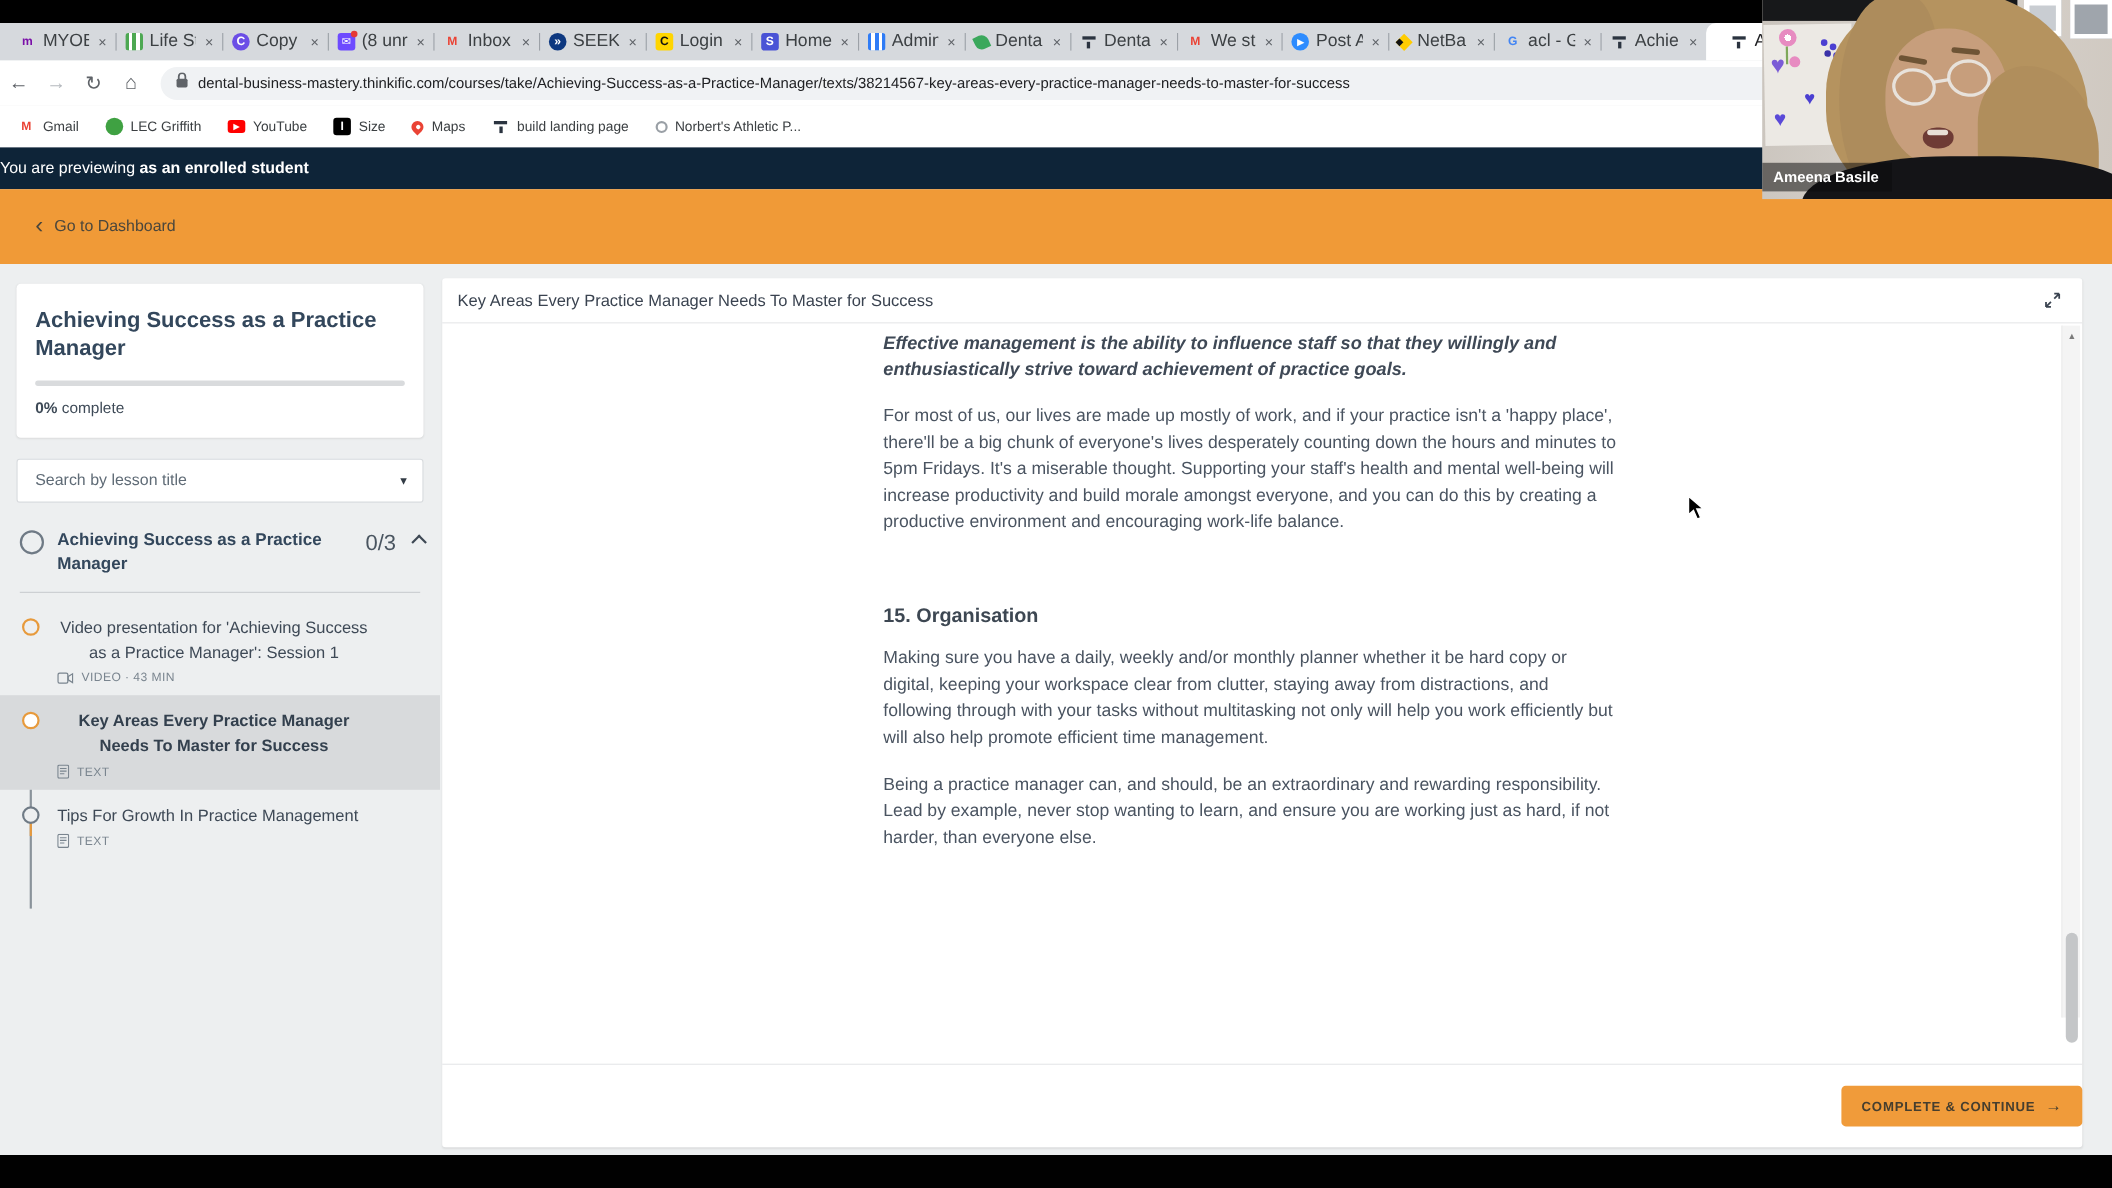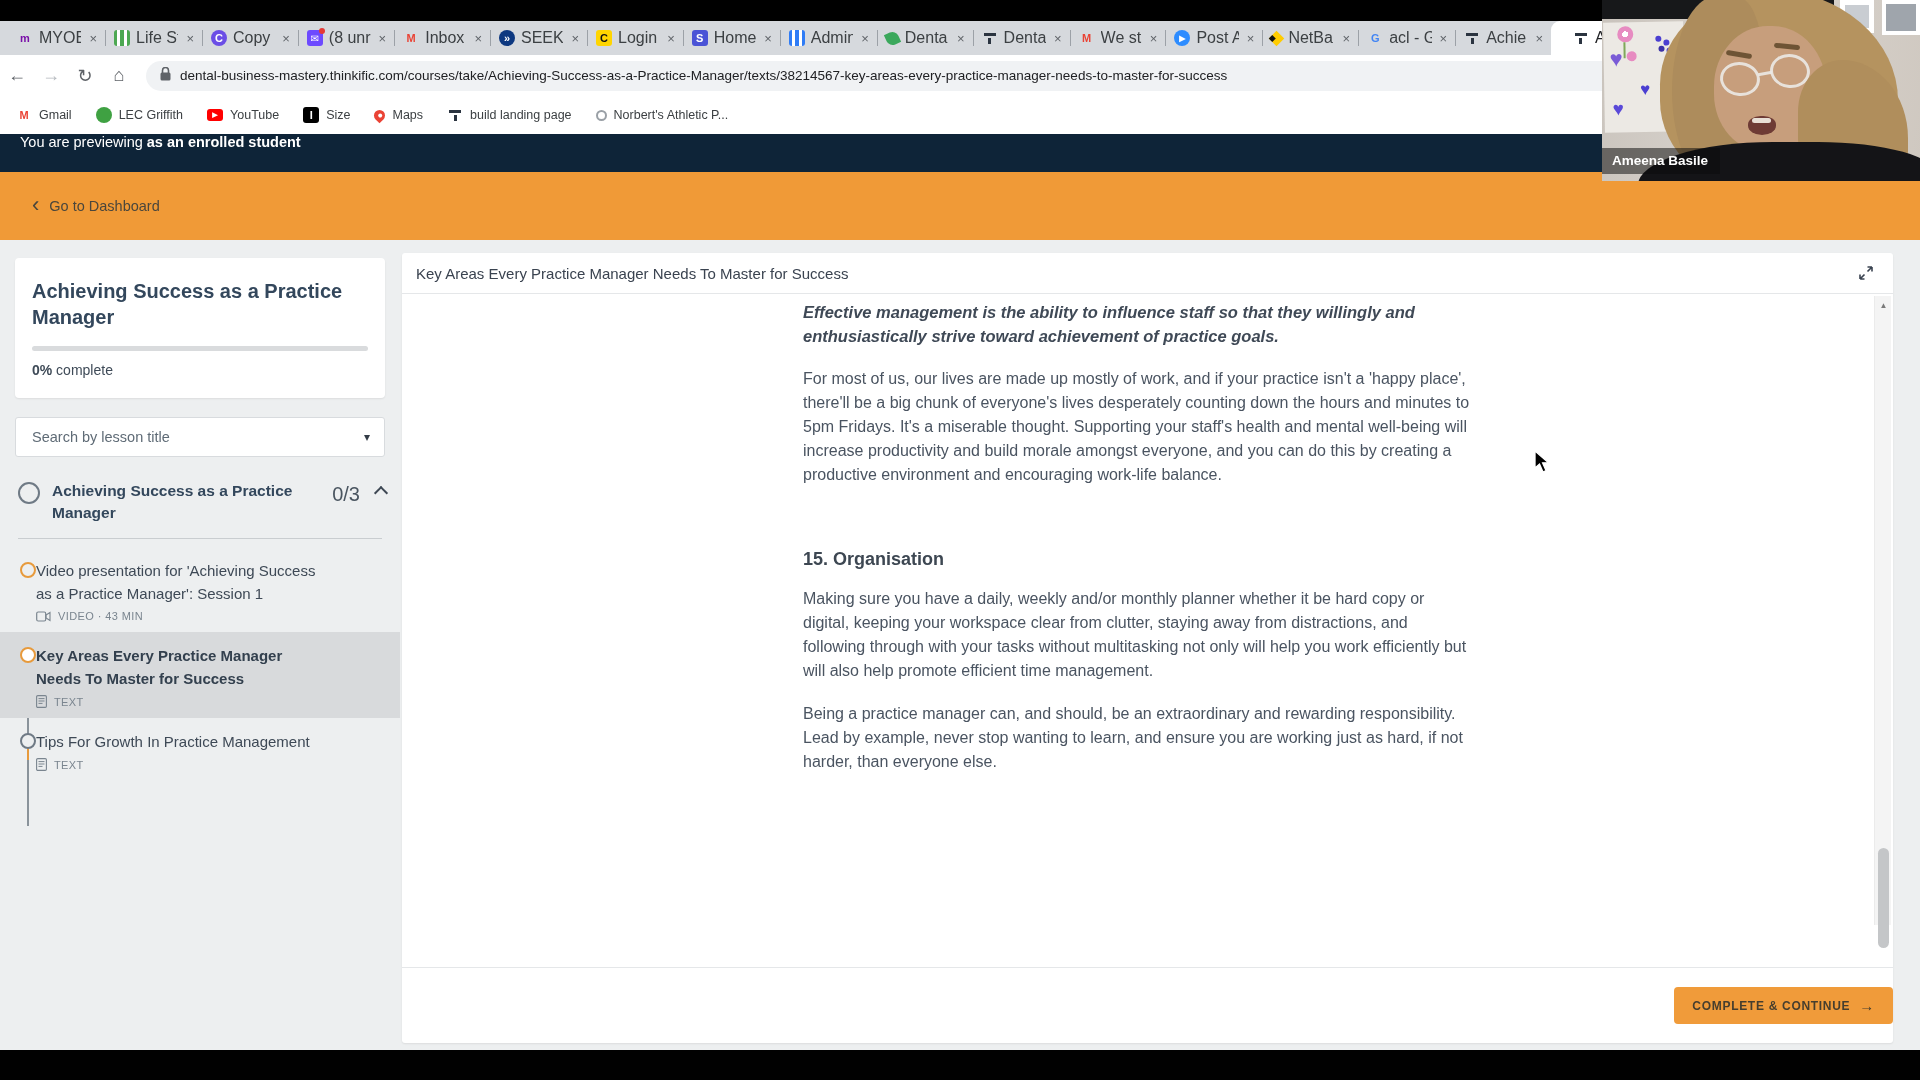--- a/index.html
+++ b/index.html
@@ -49,21 +49,21 @@
   .url-pill { margin-left:10px; flex:0 0 auto; width:1748px; height:30px; background:#F0F2F4; border-radius:15px; display:flex; align-items:center; padding:0 14px; gap:9px; }
   .lock-icon { flex:none; }
   .url-text { font-size:13.5px; color:#202124; white-space:nowrap; overflow:hidden; }
 
   
   .bookmarks { position:absolute; left:0; top:96px; width:1920px; height:38px; background:#fff; z-index:6; display:flex; align-items:center; gap:24px; padding-left:16px; }
   .bm { display:flex; align-items:center; gap:7px; }
   .bm-label { font-size:12.5px; color:#3C4043; white-space:nowrap; }
 
   
-  .preview-banner { position:absolute; left:0; top:134px; width:1920px; height:38px; background:#0E2438; z-index:6; display:flex; align-items:flex-start; padding-left:20px; }
+  .preview-banner { position:absolute; left:0; top:134px; width:1920px; height:38px; background:#0E2438; z-index:6; display:flex; align-items:center; padding-left:0; }
   .preview-banner span { color:#fff; font-size:14.5px; }
   .preview-banner .b { font-weight:bold; margin-left:4px; }
 
   
   .orange-header { position:absolute; left:0; top:172px; width:1920px; height:68px; background:#F09A37; z-index:6; display:flex; align-items:center; }
   .back-link { display:flex; align-items:center; gap:10px; margin-left:32px; color:#4A463C; cursor:pointer; }
   .back-chevron { font-size:22px; line-height:1; margin-top:-2px; }
   .back-label { font-size:14.5px; }
   .spinner { position:absolute; left:998px; top:179px; width:54px; height:54px; border-radius:50%; border:5px solid #d7d7d9; border-top-color:#8f9094; border-left-color:#bcbcbf; animation:spin 1.1s linear infinite; }
   @keyframes spin { to { transform:rotate(360deg);} }
@@ -84,21 +84,21 @@
   .sec-circle { flex:none; width:22px; height:22px; border:2px solid #6F7A85; border-radius:50%; margin-top:2px; background:transparent; }
   .sec-title { flex:1; font-size:15.5px; line-height:22px; font-weight:bold; color:#33475C; }
   .sec-count { font-size:20px; color:#4A5560; margin-top:3px; }
   .chevron-up { width:10px; height:10px; border-left:2px solid #3E4854; border-top:2px solid #3E4854; transform:rotate(45deg); margin-top:8px; margin-left:4px; }
   .sec-divider { margin:14px 18px 0 18px; height:1px; background:#C9CDD0; }
 
   .tree-body { position:relative; margin-top:8px; }
   .connector { position:absolute; left:27px; top:104px; width:2px; height:175px; background:#8A939B; }
   .connector-orange1 { position:absolute; left:27px; top:112px; width:2px; height:17px; background:#E79A3C; }
   .connector-orange2 { position:absolute; left:27px; top:196px; width:2px; height:17px; background:#E79A3C; }
-  .lesson { position:relative; display:flex; padding:12px 14px 10px 20px; cursor:pointer; }
+  .lesson { position:relative; display:flex; gap:16px; padding:12px 14px 10px 20px; cursor:pointer;text-align:center; }
   .lesson.active { background:#D8DADC; }
   .l-circle { flex:none; width:16px; height:16px; border-radius:50%; border:2px solid #6F7A85; background:#EDEFF0; margin-top:3px; position:relative; z-index:2; }
   .l-circle.c-orange { border-color:#E79A3C; }
   .l-circle.c-orange-filled { border-color:#E79A3C; background:#fff; }
   .l-title { font-size:15px; line-height:23px; color:#3E4956; max-width:285px; }
   .lesson.active .l-title { font-weight:bold; color:#33404E; }
   .l-meta { margin-top:5px; display:flex; align-items:center; gap:7px; font-size:11px; letter-spacing:.4px; color:#7A858F; }
 
   
   .content-card { position:absolute; left:402px; top:253px; width:1491px; height:790px; background:#fff; border-radius:3px; box-shadow:0 1px 2px rgba(0,0,0,.08); z-index:7; }

